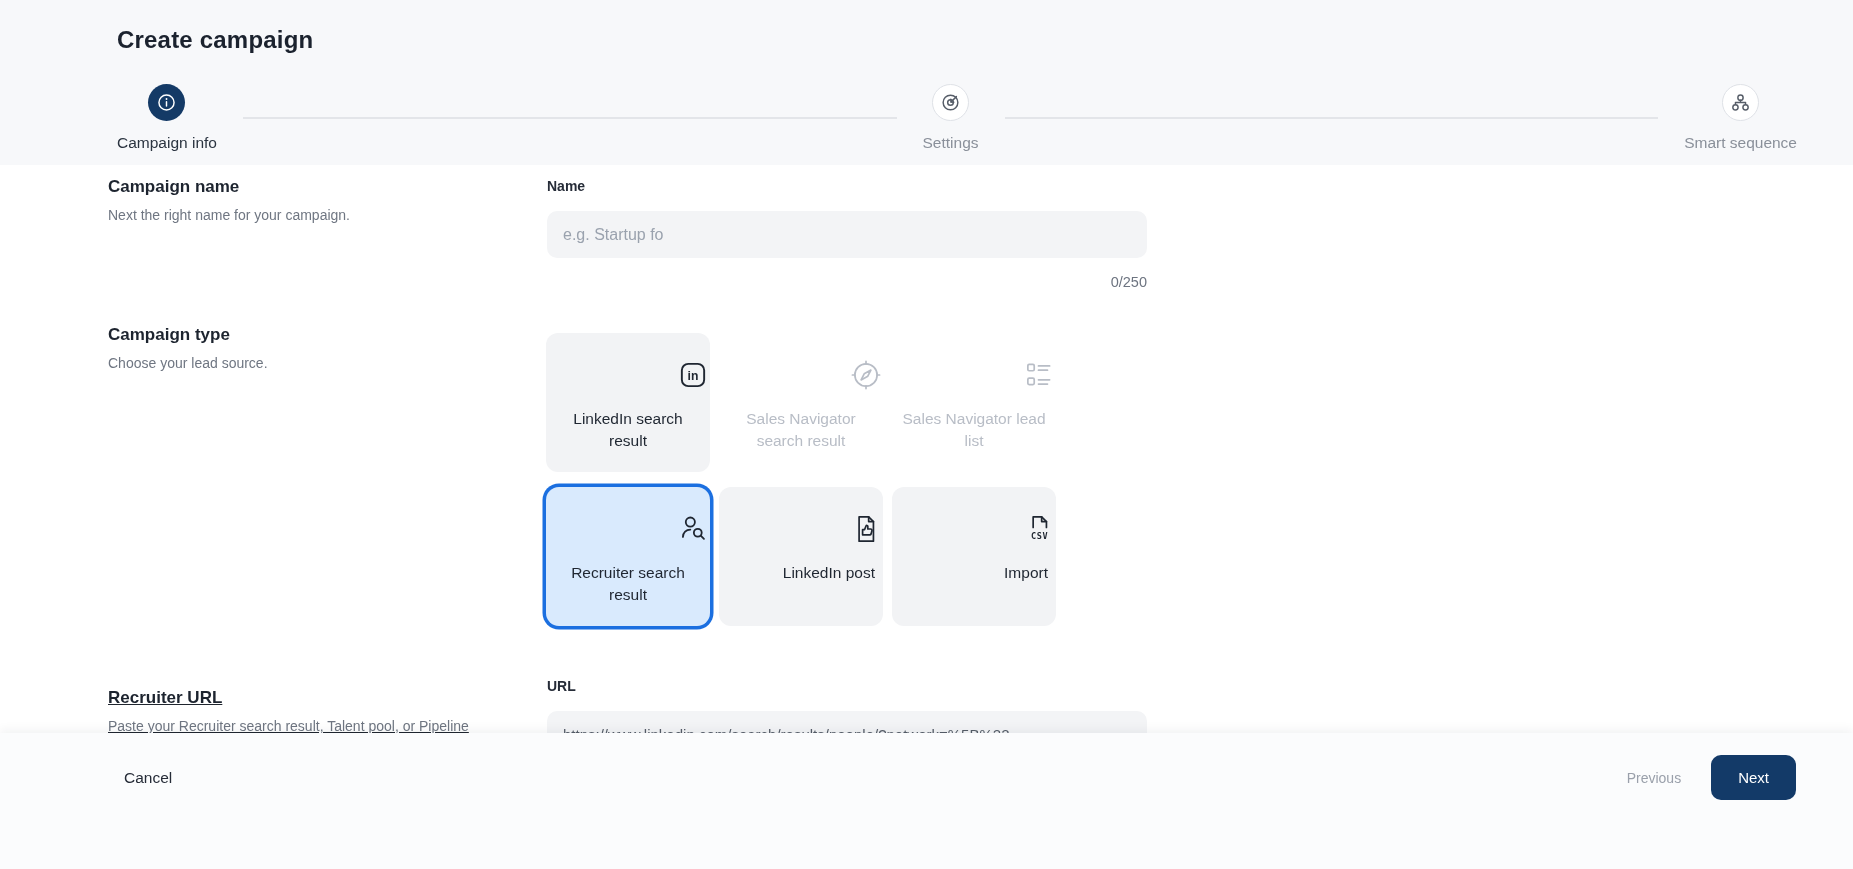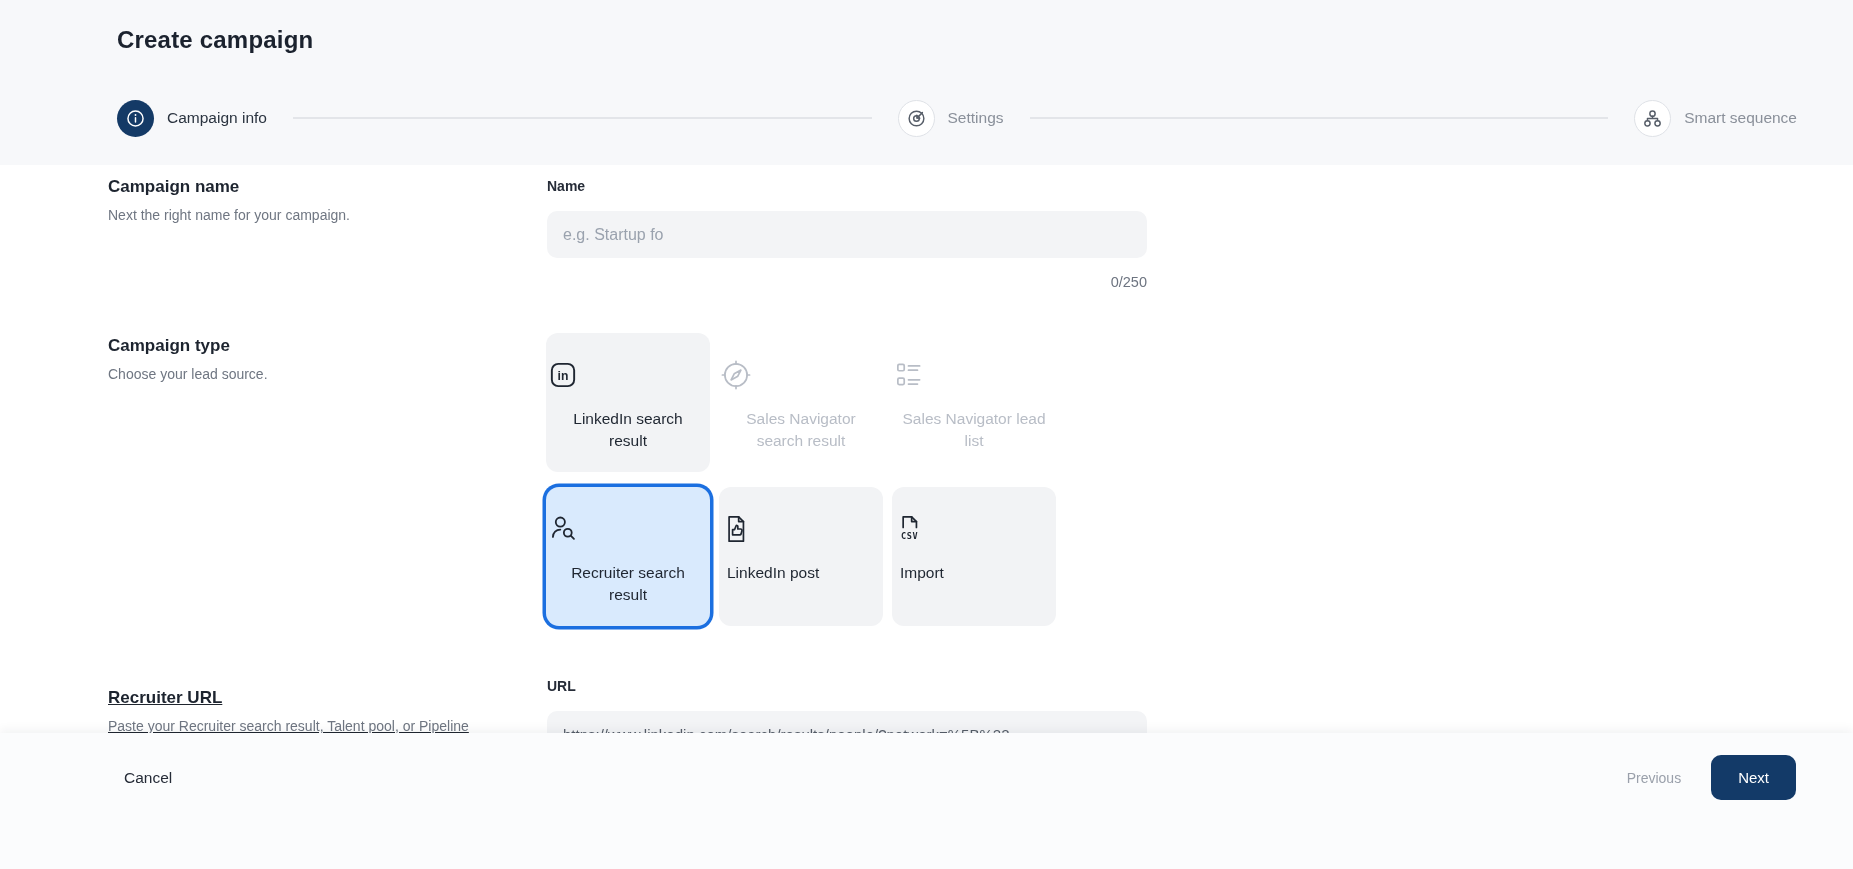--- a/index.html
+++ b/index.html
@@ -4,21 +4,21 @@
 <style>
   * { margin:0; padding:0; box-sizing:border-box; }
   html,body { width:1853px; height:869px; overflow:hidden; background:#ffffff;
               font-family:"Liberation Sans", sans-serif; color:#20262f; }
   .page { position:relative; width:1853px; height:724px; background:#ffffff; }
 
   
   .topbar { position:absolute; left:0; top:0; width:100%; height:165px; background:#f7f8fa; }
   .page-title { position:absolute; left:117px; top:26px; font-size:24px; font-weight:700; color:#1b222e; letter-spacing:.2px; }
   .stepper { position:absolute; left:117px; right:56px; top:99px; height:38px; display:flex; align-items:center; }
-  .step { display:flex; align-items:center; gap:13px; cursor:default; }
+  .step { display:flex; align-items:center; gap:13px; cursor:default;flex-direction:column; }
   .step-circle { width:37px; height:37px; border-radius:50%; display:flex; align-items:center; justify-content:center; flex:0 0 auto; }
   .step-circle.active { background:#143a66; }
   .step-circle.inactive { background:#ffffff; border:1px solid #dfe2e7; color:#565d68; }
   .step-label { font-size:15.5px; font-weight:500; white-space:nowrap; }
   .step-label.active { color:#2b3440; }
   .step-label.inactive { color:#8a909a; }
   .connector { flex:1 1 auto; height:1.5px; background:#e3e5e9; margin:0 26px; }
 
   
   .sec-title { font-size:17px; font-weight:600; color:#1d242f; }
@@ -27,24 +27,24 @@
   .left-col { position:absolute; left:108px; width:400px; }
   .right-col { position:absolute; left:547px; width:600px; }
 
   .row-name-left { top:177px; }
   .row-name-right { top:177px; }
   .text-input { margin-top:16px; width:600px; height:47px; background:#f3f4f6; border:none; border-radius:10px;
                 padding:0 16px; font-size:16px; color:#4d5560; font-family:"Liberation Sans", sans-serif; outline:none; }
   .text-input::placeholder { color:#9aa2ae; }
   .char-counter { margin-top:16px; text-align:right; font-size:14.5px; color:#6d7480; }
 
-  .row-type-left { top:336px; }
+  .row-type-left { top:325px; }
   .cards { position:absolute; left:546px; top:333px; width:600px;
            display:grid; grid-template-columns:repeat(3,164px); grid-auto-rows:139px; gap:15px 9px; }
-  .card { border-radius:12px; display:flex; flex-direction:column; align-items:flex-start; padding-top:22px;
+  .card { border-radius:12px; display:flex; flex-direction:column; align-items:flex-end; padding-top:22px;
           text-align:center; font-size:15.5px; line-height:1.4; color:#1f2631; }
   .card .icon-wrap { height:40px; display:flex; align-items:center; justify-content:center; }
   .card .card-label { margin-top:13px; padding:0 8px; }
   .card.enabled { background:#f2f3f5; cursor:pointer; }
   .card.disabled { background:transparent; color:#b8bdc6; cursor:default; }
   .card.selected { background:#d9eafd; box-shadow:0 0 0 3.5px #1b6fe0; border-radius:13px; cursor:pointer; }
 
   .row-url-left { top:688px; width:390px;text-decoration:underline; }
   .row-url-right { top:677px; }
   .url-input { color:#565d68; font-size:15px; }

